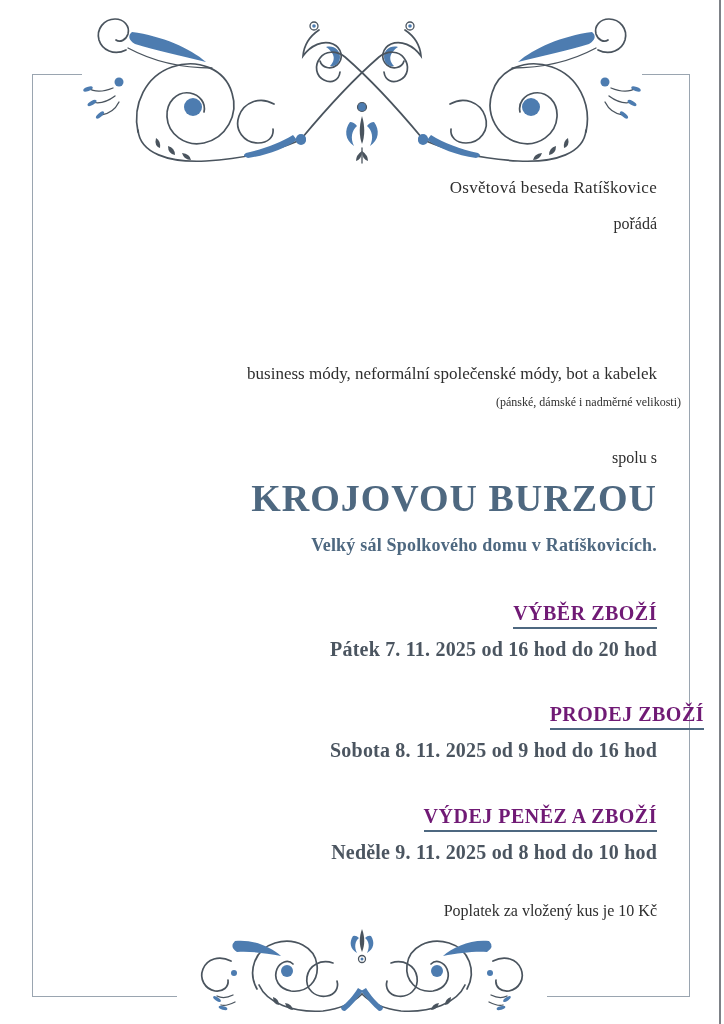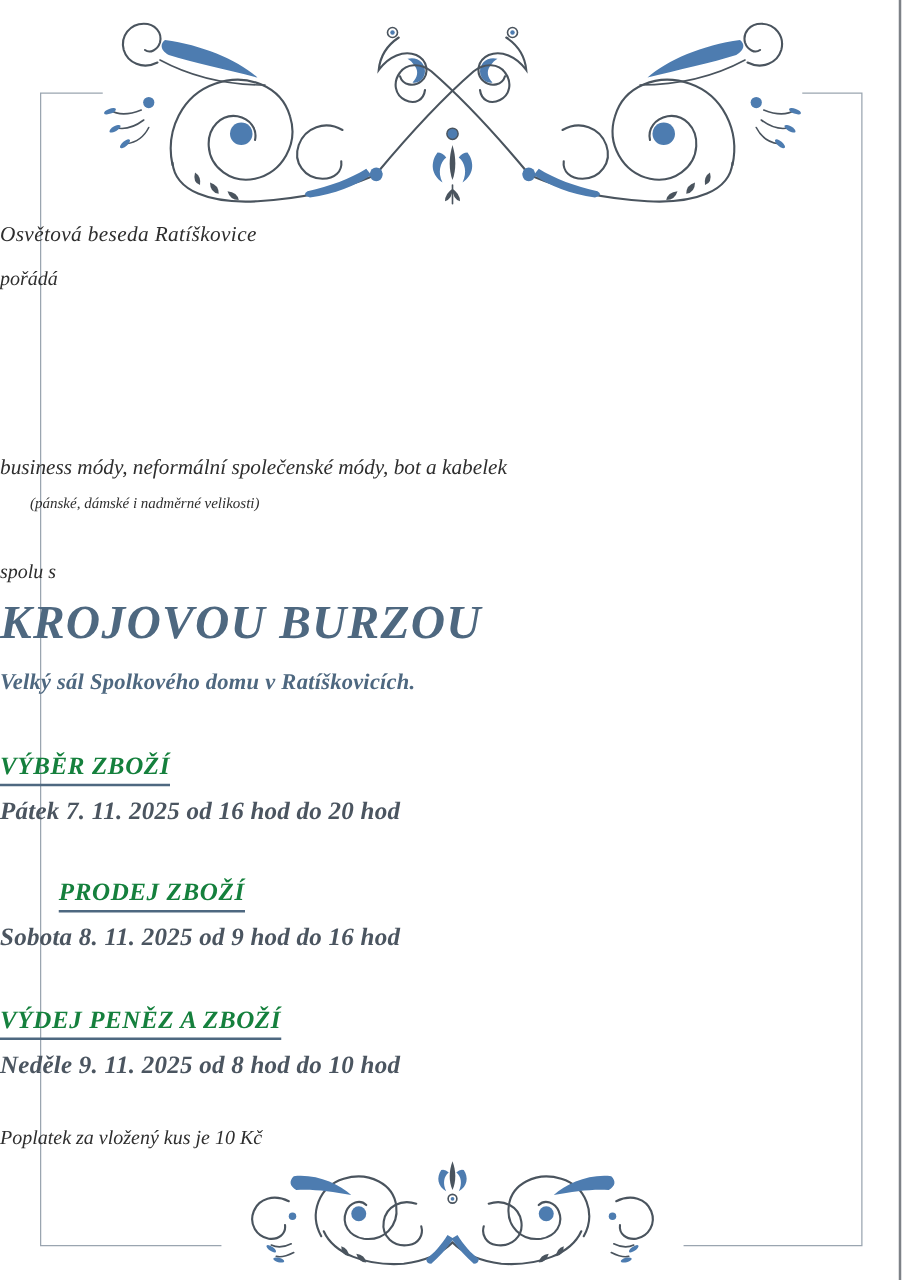--- a/index.html
+++ b/index.html
@@ -9,33 +9,33 @@
   }
   .page-frame{
     position:absolute;left:32px;top:74px;width:656px;height:921px;
     border:1px solid #9aa5b0;
   }
   .scan-edge{
     position:absolute;right:3px;top:0;width:2px;height:1024px;
     background:#5c6269;opacity:.8;
   }
   .line{
-    position:absolute;left:0;width:657px;text-align:left;
-    color:#2e2e2e;white-space:nowrap;font-style:italic;
+    position:absolute;left:0;width:657px;text-align:right;
+    color:#2e2e2e;white-space:nowrap;
   }
   .organizer{top:178px;font-size:17px;letter-spacing:.3px;}
   .porada{top:215px;font-size:16px;}
   .main-title{top:258px;font-size:38px;font-weight:bold;color:#4e6880;
     letter-spacing:1px;line-height:47px;}
   .sub1{top:364px;font-size:17px;}
   .sub2{top:395px;font-size:12px;padding-left:24px;}
   .spolu{top:449px;font-size:16px;}
   .title2{top:476px;font-size:38px;font-weight:bold;color:#4e6880;letter-spacing:1px;}
   .venue{top:535px;font-size:18px;font-weight:bold;color:#4e6880;letter-spacing:.2px;}
-  .sec-head{font-size:20px;font-weight:bold;color:#15803d;letter-spacing:.5px;}
+  .sec-head{font-size:20px;font-weight:bold;color:#701a75;letter-spacing:.5px;}
   .sec-head span{display:inline-block;border-bottom:2px solid #4e6880;padding-bottom:2px;}
   .sec-time{font-size:20px;font-weight:bold;color:#4b5560;letter-spacing:.2px;}
   .h1{top:602px;} .t1{top:638px;}
   .h2{top:703px;padding-left:47px;} .t2{top:739px;}
   .h3{top:805px;} .t3{top:841px;}
   .fee{top:902px;font-size:16px;}
   .flourish-top{position:absolute;left:82px;top:10px;}
   .flourish-bottom{position:absolute;left:177px;top:925px;}
   .ln{stroke:#4a545e;stroke-width:1.7;fill:none;stroke-linecap:round;}
   .lnt{stroke:#4a545e;stroke-width:1.3;fill:none;stroke-linecap:round;}

